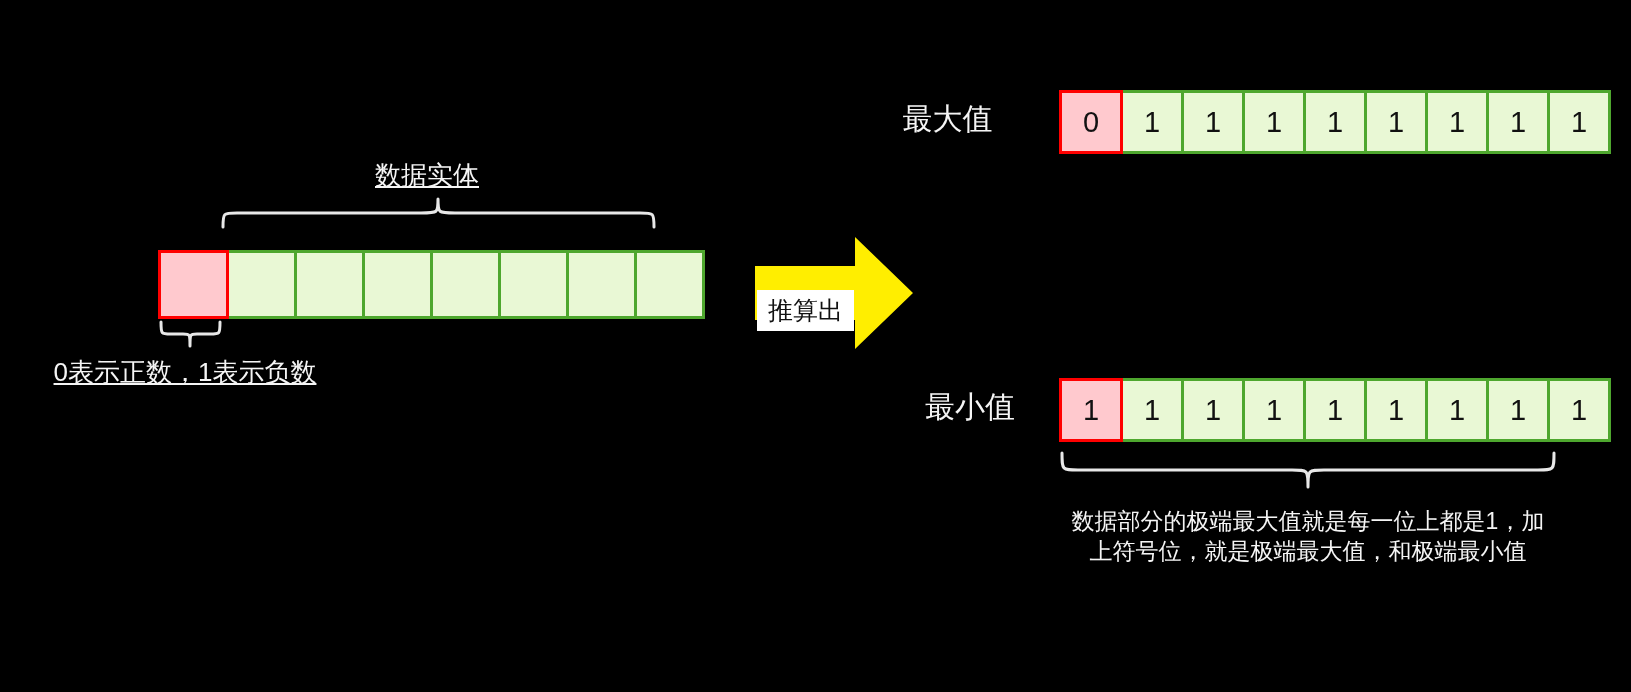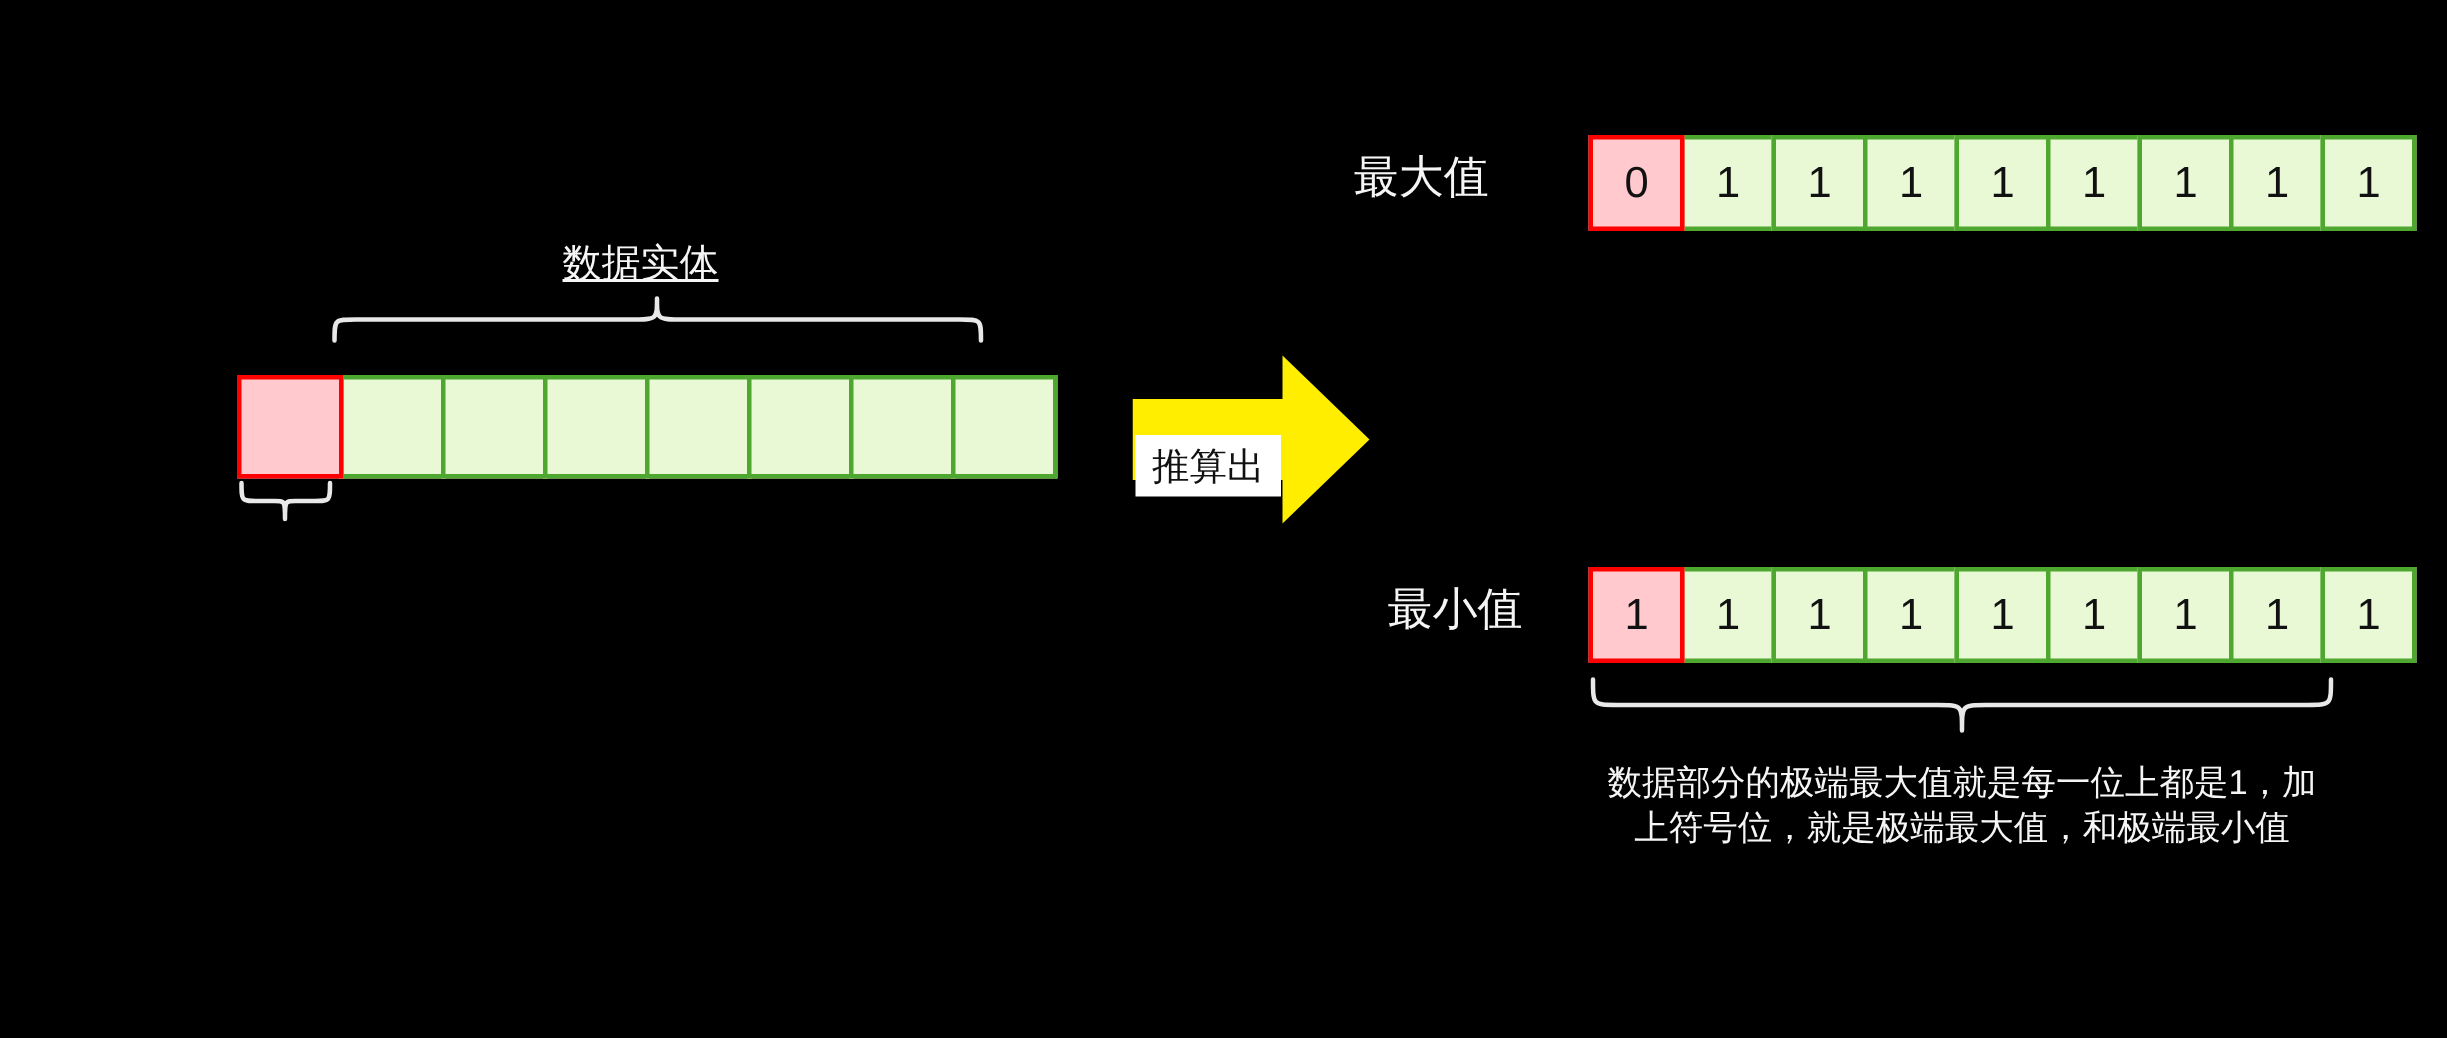--- a/index.html
+++ b/index.html
@@ -63,20 +63,21 @@
     <div class="cell big"></div>
     <div class="cell big"></div>
     <div class="cell big"></div>
   </div>
 
   <svg class="abs brace" style="left:158px; top:319px;" width="65" height="30" viewBox="0 0 65 30">
     <path d="M3 3 C3 15 3 15 13 15 L25 15 C32 15 32 15 32 27 C32 15 32 15 39 15 L52 15 C62 15 62 15 62 3"></path>
   </svg>
 
   <div class="abs wlabel f26 center" style="left:3px; top:355px; width:364px;">
+    <div>0表示正数，1表示负数</div>
   </div>
 
   <svg class="abs blockarrow" style="left:755px; top:235px;" width="160" height="116" viewBox="0 0 160 116">
     <polygon points="0,31 100,31 100,2 158,58 100,114 100,85 0,85"></polygon>
   </svg>
   <div class="abs arrow-label" style="left:757px; top:274px;margin-top:16px;">推算出</div>
 
   <div class="abs wlabel f30" style="left:880px; top:90px; width:135px; height:58px; line-height:58px; text-align:center;">最大值</div>
   <div class="abs row" style="left:1059px; top:90px;">
     <div class="cell sm sign">0</div>

